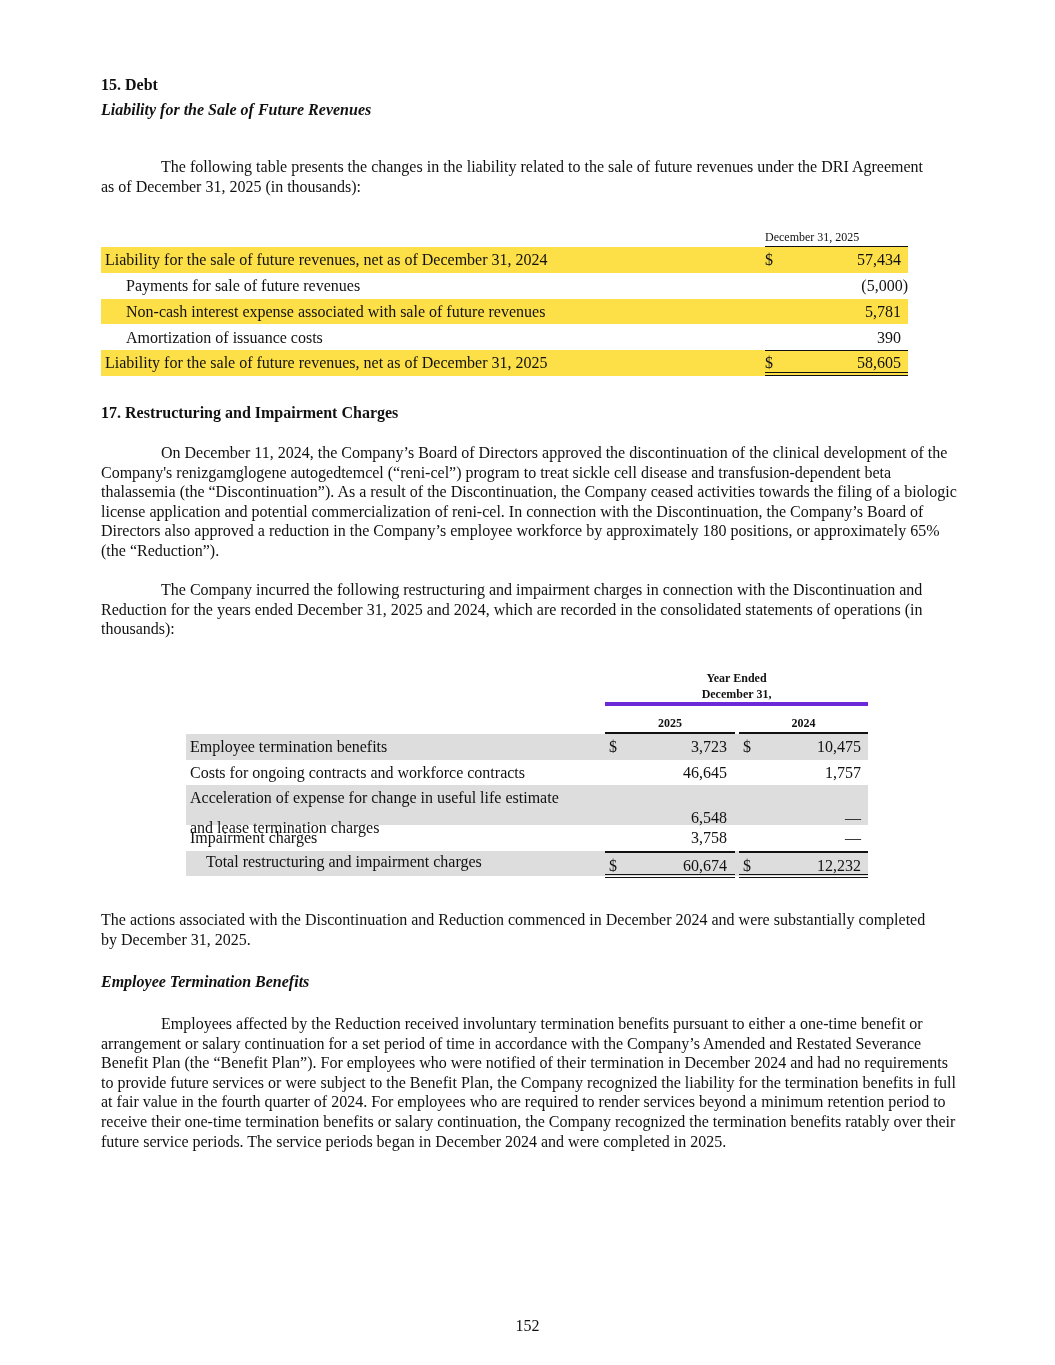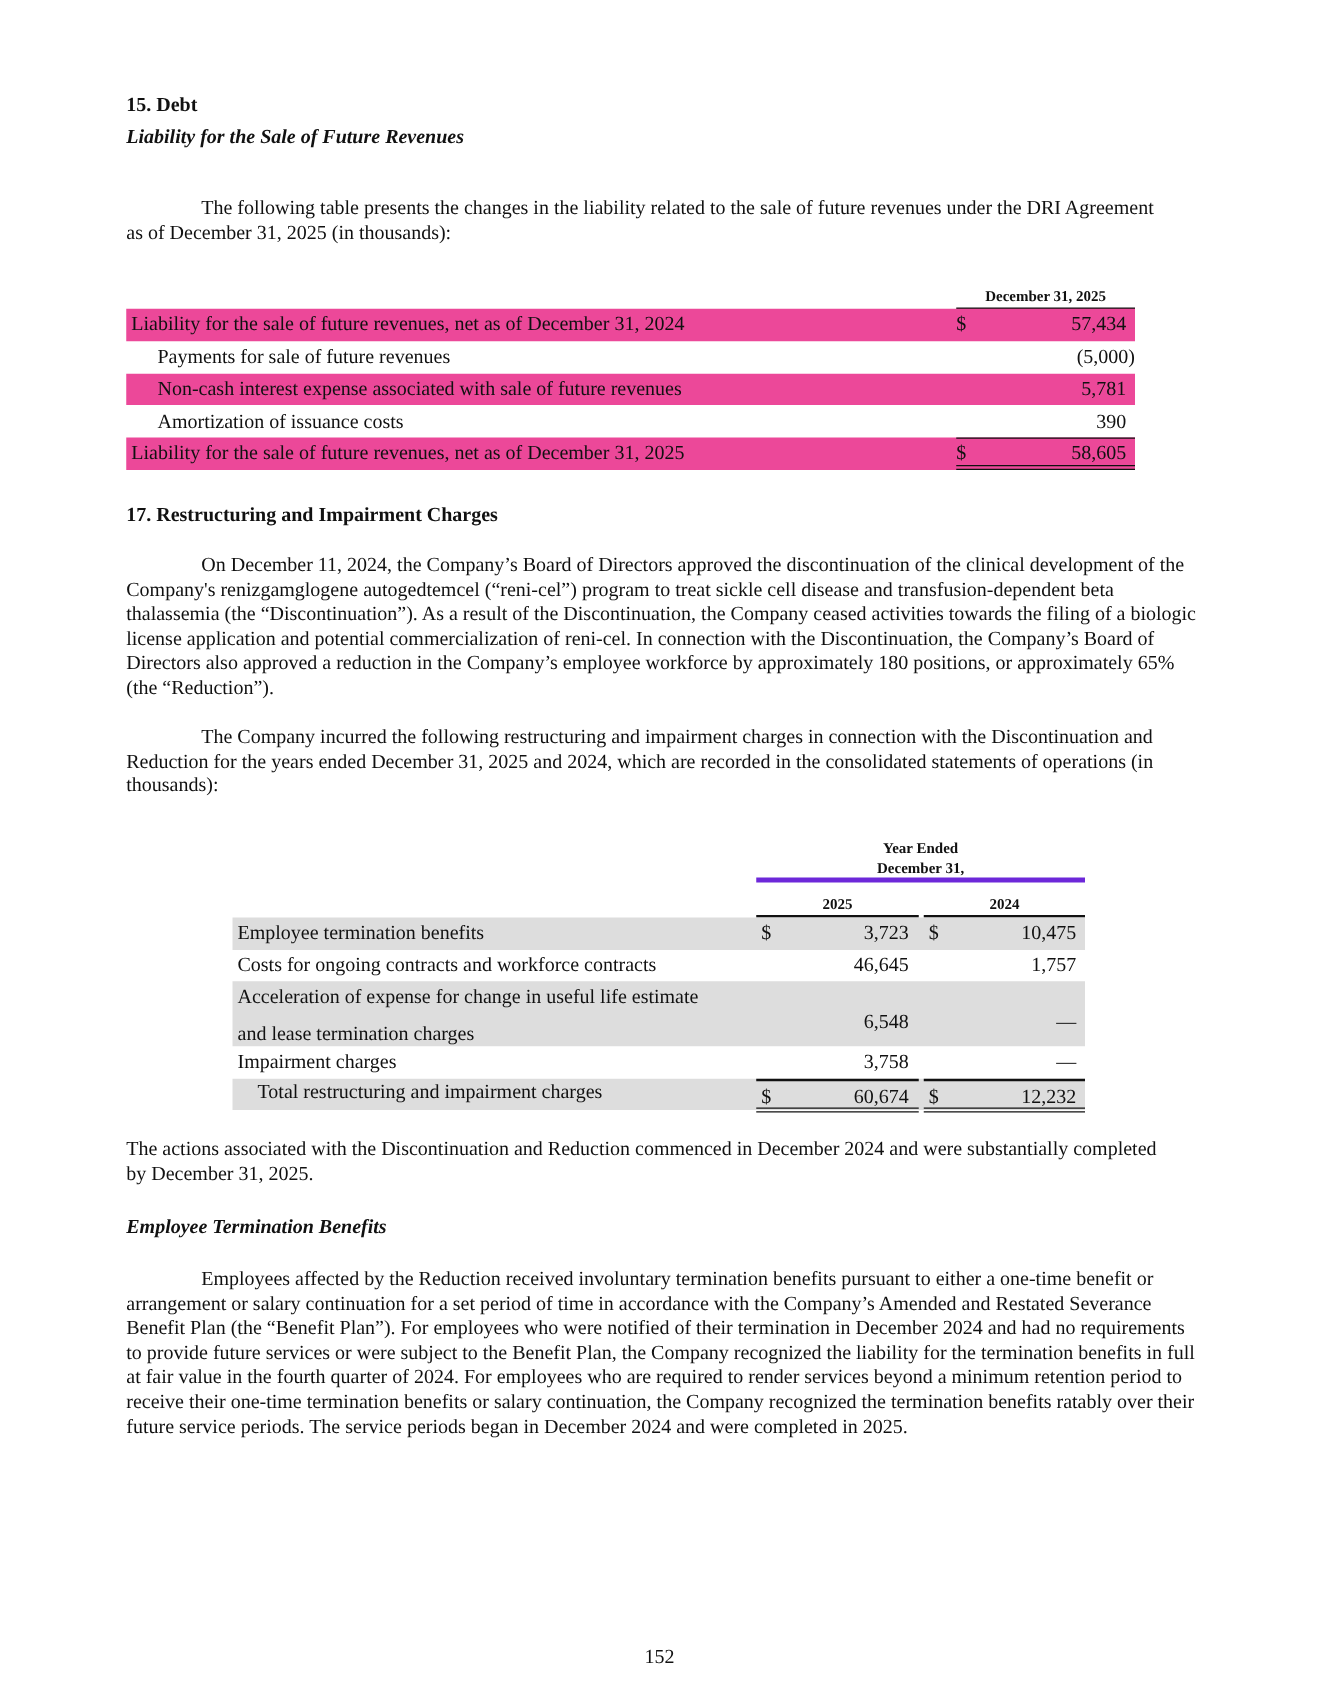--- a/index.html
+++ b/index.html
@@ -16,25 +16,25 @@
     .h-bold { font-weight: bold; font-size: 16px; position: absolute; left: 101px; }
     .h-italic { font-weight: bold; font-style: italic; font-size: 16px; position: absolute; left: 101px; }
     .para { position: absolute; left: 101px; width: 858px; font-size: 16px; line-height: 19.6px; }
     .indent { text-indent: 60px; }
 
     
     .t1 { position: absolute; left: 101px; top: 228px; width: 807px; }
     .t1-head { position: relative; height: 19px; }
     .t1-head-label {
       position: absolute; left: 664px; width: 143px; top: 0;
-      font-weight: bold; font-size: 12px; text-align: center;
+      font-weight: normal; font-size: 12px; text-align: left;
       line-height: 18px; border-bottom: 2px solid #111;
     }
     .t1-row { position: relative; height: 25.8px; display: flex; align-items: center; }
-    .t1-row.shaded { background: #ec4899; }
+    .t1-row.shaded { background: #fde047; }
     .t1-row .lbl { position: absolute; left: 4px; font-size: 16px; }
     .t1-row .lbl.ind { left: 25px; }
     .t1-row .cur { position: absolute; left: 664px; width: 20px; text-align: left; }
     .t1-row .val { position: absolute; right: 0; width: 110px; text-align: right; padding-right: 7px; }
     .t1-row .val.paren { padding-right: 0; }
     .t1-total-box {
       position: absolute; left: 664px; width: 143px; top: 0; bottom: 0;
       border-top: 1px solid #111;
       border-bottom: 4px double #111;
     }
@@ -47,21 +47,21 @@
       border-bottom: 4px solid #6d28d9;
     }
     .t2-hdr2 {
       position: absolute; top: 44px; height: 20px; font-weight: bold; font-size: 12px;
       text-align: center; line-height: 18px; border-bottom: 2px solid #111;
     }
     .t2-hdr2.c25 { left: 419px; width: 130px; }
     .t2-hdr2.c24 { left: 553px; width: 129px; }
     .t2-body { position: absolute; top: 64px; left: 0; width: 682px; }
     .t2-row { position: relative; height: 25.5px; }
-    .t2-row.tall { height: 52px; padding-left: 24px; }
+    .t2-row.tall { height: 40px; padding-left: 24px; }
     .t2-row.shaded { background: #dddddd; }
     .t2-row .lbl { position: absolute; left: 4px; top: 3px; font-size: 16px; line-height: 20px; }
     .t2-row.tall .lbl { top: 3px; }
     .t2-row .lbl.ind { left: 20px; top: 1px; }
     .t2-row .cur25 { position: absolute; left: 423px; top: 3px; }
     .t2-row .val25 { position: absolute; left: 440px; width: 101px; text-align: right; top: 3px; }
     .t2-row .cur24 { position: absolute; left: 557px; top: 3px; }
     .t2-row .val24 { position: absolute; left: 574px; width: 101px; text-align: right; top: 3px; }
     .t2-row.tall .val25, .t2-row.tall .val24 { top: 23px; }
     .t2-row.total .cur25, .t2-row.total .val25, .t2-row.total .cur24, .t2-row.total .val24 { top: 5px; }

